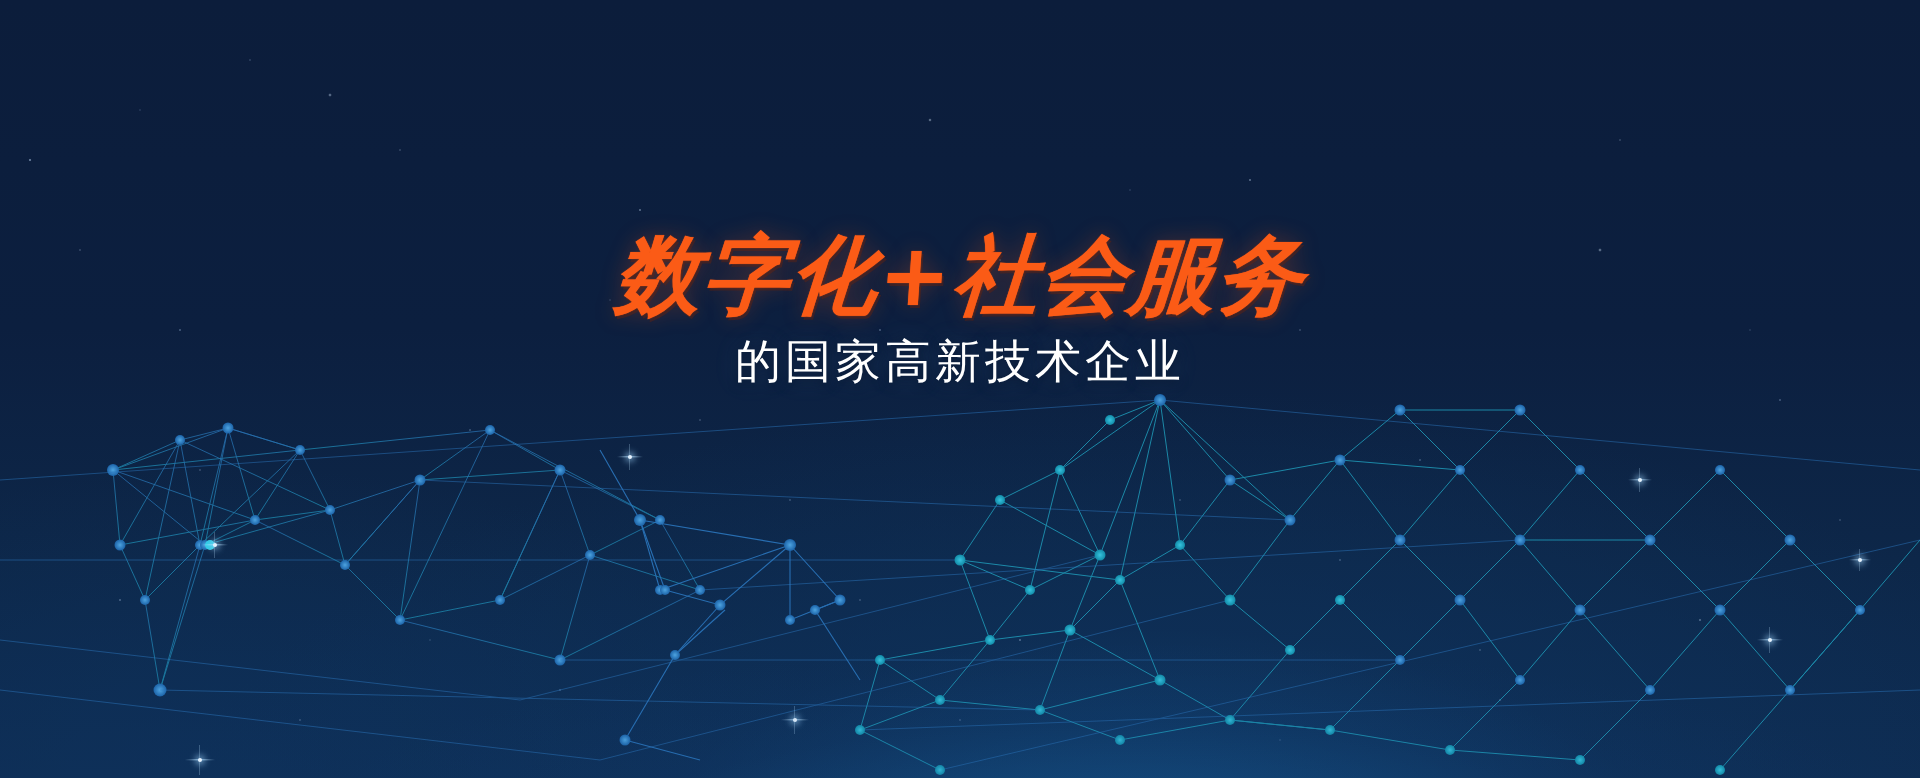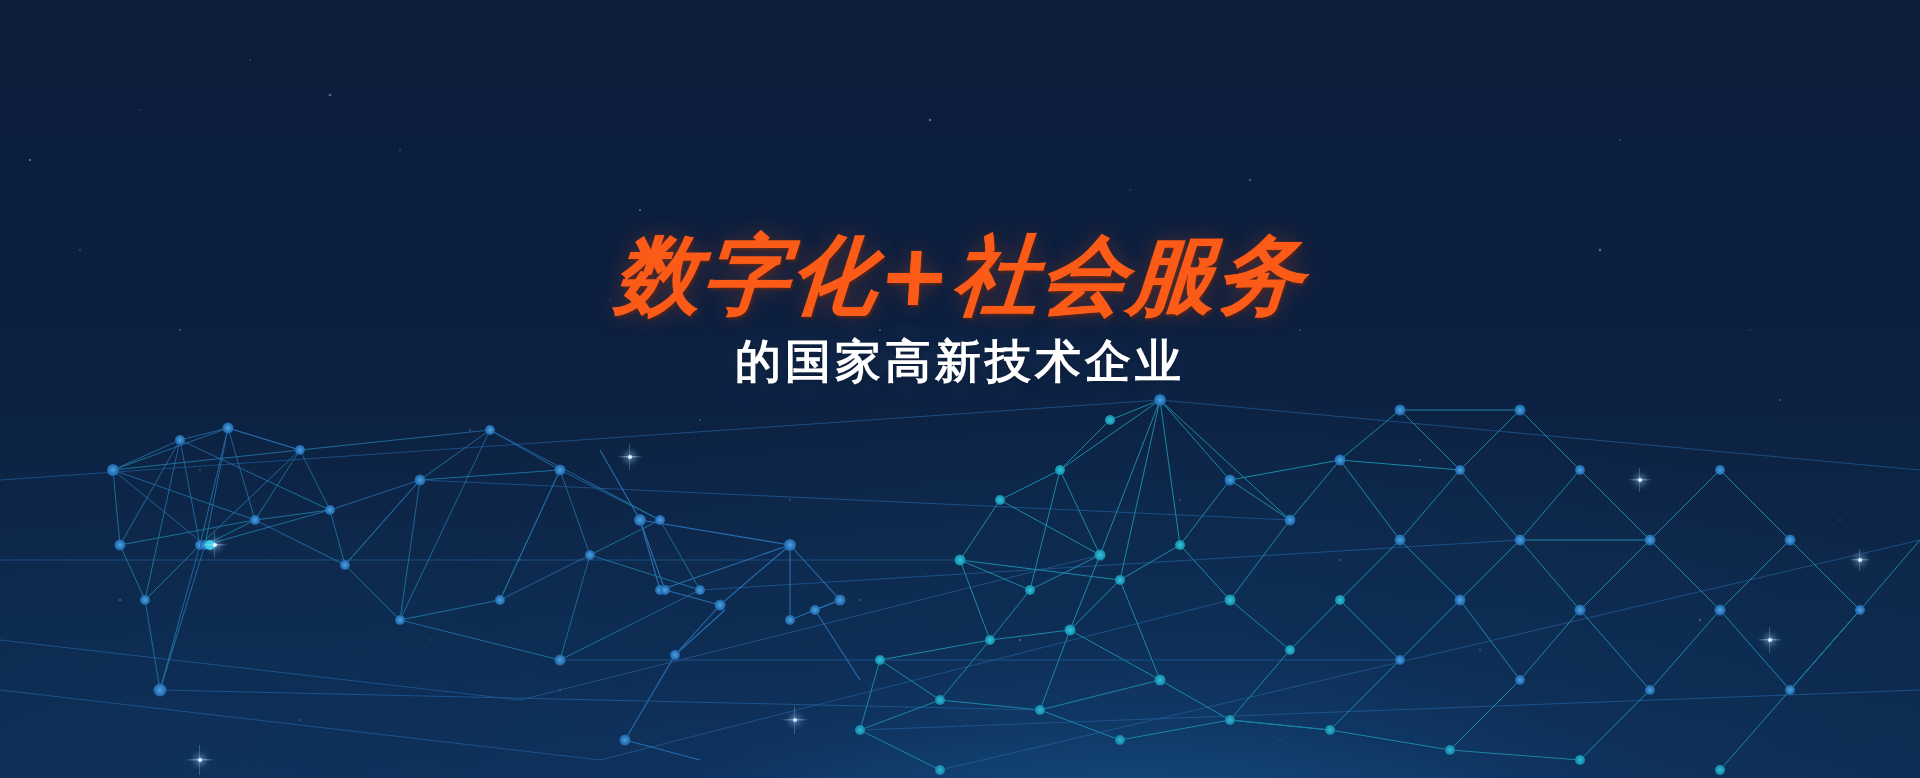--- a/index.html
+++ b/index.html
@@ -108,21 +108,21 @@
     transform:skewX(-4deg);
     text-shadow:
       0 0 1px #fb5b16,
       2px 3px 0 rgba(120,34,4,.35),
       0 0 22px rgba(250,90,20,.28);
     white-space:nowrap;
   }
   .hero-subtitle {
     margin-top:16px;
     font-family:"DejaVu Serif", serif;
-    font-weight:700;
+    font-weight:400;
     font-size:46px;
     line-height:1.2;
     letter-spacing:4px;
     color:#ffffff;
     text-shadow:0 2px 10px rgba(6,20,44,.85), 0 0 26px rgba(140,190,255,.18);
     white-space:nowrap;
   }
 
   
   .bottom-glow {

